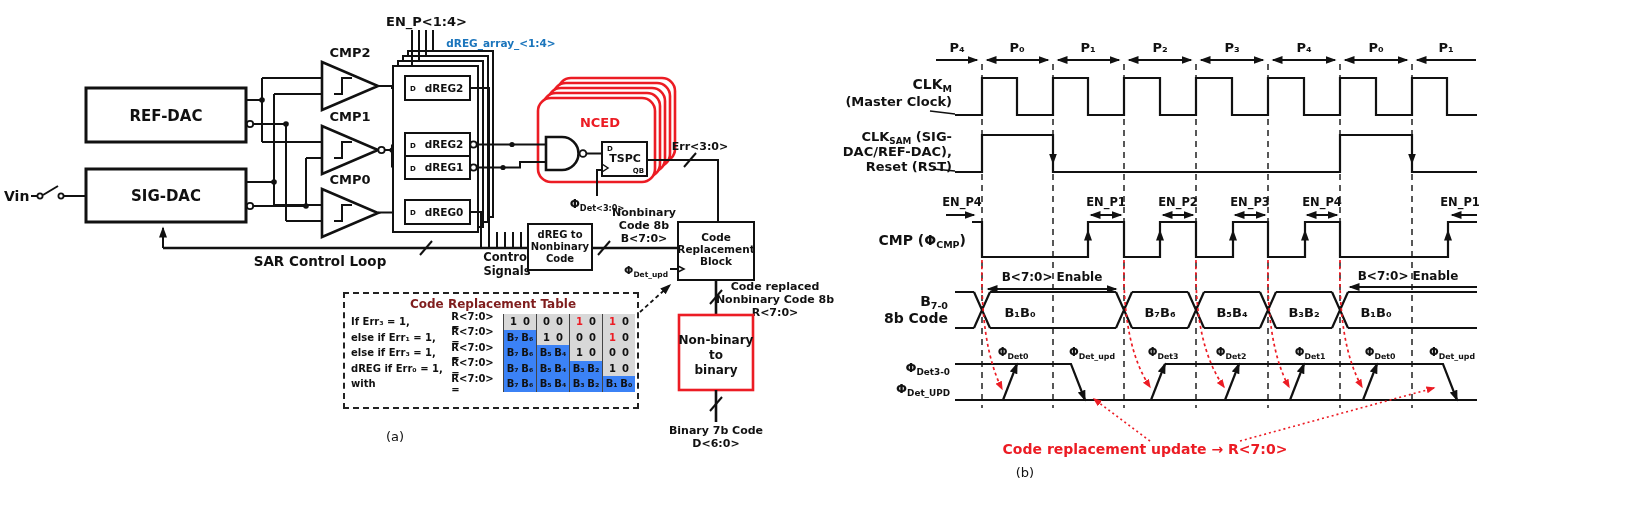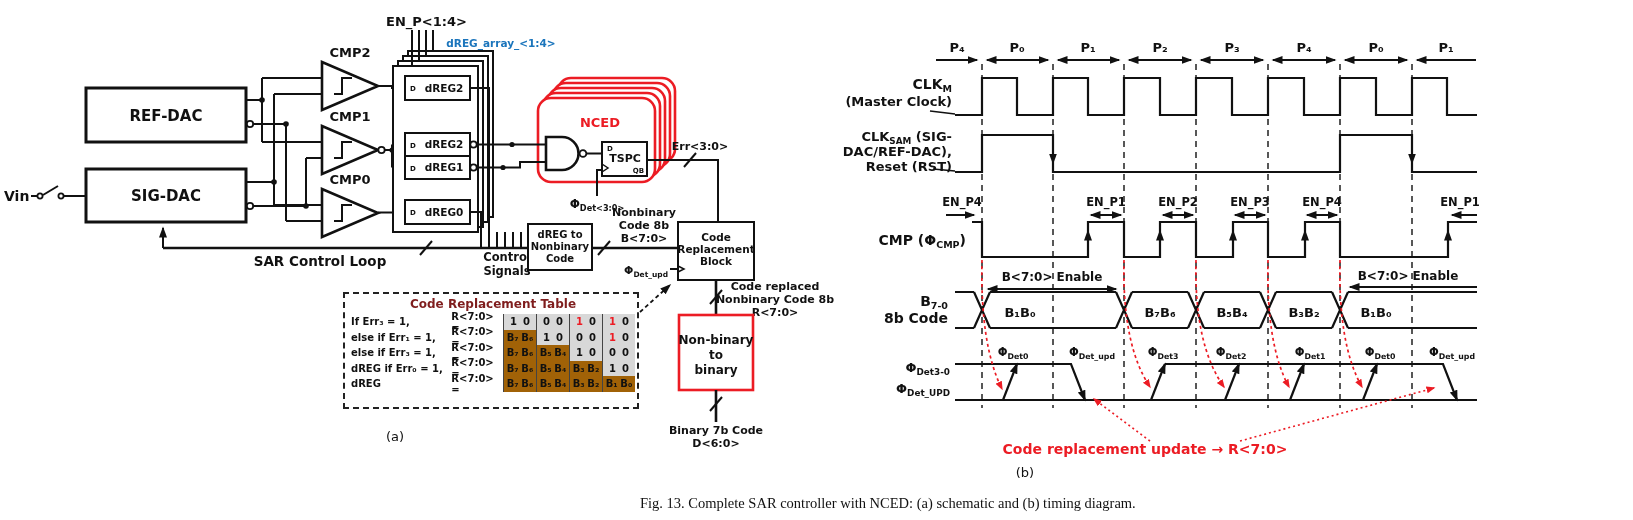--- a/index.html
+++ b/index.html
@@ -26,21 +26,21 @@
   .bub{fill:#fff;stroke:#111;stroke-width:1.8;}
   
   .crt{position:absolute;left:343px;top:292px;width:296px;height:117px;border:2px dashed #222;
        background:#fff;box-sizing:border-box;padding:3px 2px 0 6px;z-index:2;}
   .crt-title{text-align:center;font-weight:bold;font-size:12px;margin-bottom:3px;color:#7f1d1d;}
   .crt-row{display:flex;align-items:center;height:15.5px;font-weight:bold;font-size:10px;color:#111;}
   .crt-cond{width:103px;}
   .crt-eq{width:53px;}
   .crt-cells{display:flex;}
   .crt-cell{width:32px;display:flex;justify-content:space-evenly;border-left:1.5px solid #444;
-            background:#a16207;height:15.5px;align-items:center;}
+            background:#3b82f6;height:15.5px;align-items:center;}
   .crt-cell.gray{background:#D8D8D8;}
   .crt-cell .red{color:#EC1C24;}
   .caption{position:absolute;left:640px;top:495px;font-family:"Liberation Serif",serif;
            font-size:14.5px;color:#111;z-index:2;}
 </style>
 </head>
 <body>
 
 <div class="stage">
 
@@ -462,21 +462,21 @@
               <span>B₃</span>
               <span>B₂</span>
             </span>
             <span class="crt-cell gray">
               <span>1</span>
               <span>0</span>
             </span>
           </div>
         </div>
         <div class="crt-row">
-          <span class="crt-cond">dREG</span>
+          <span class="crt-cond">with</span>
           <span class="crt-eq">R&lt;7:0&gt; =</span>
           <div class="crt-cells">
             <span class="crt-cell">
               <span>B₇</span>
               <span>B₆</span>
             </span>
             <span class="crt-cell">
               <span>B₅</span>
               <span>B₄</span>
             </span>
@@ -486,15 +486,14 @@
             </span>
             <span class="crt-cell">
               <span>B₁</span>
               <span>B₀</span>
             </span>
           </div>
         </div>
       </div>
 </div>
 
-<div class="caption">Fig. 13.  Complete SAR controller with NCED: (a) schematic and (b) timing diagram.</div>
 
 </div>
 
 </body></html>

